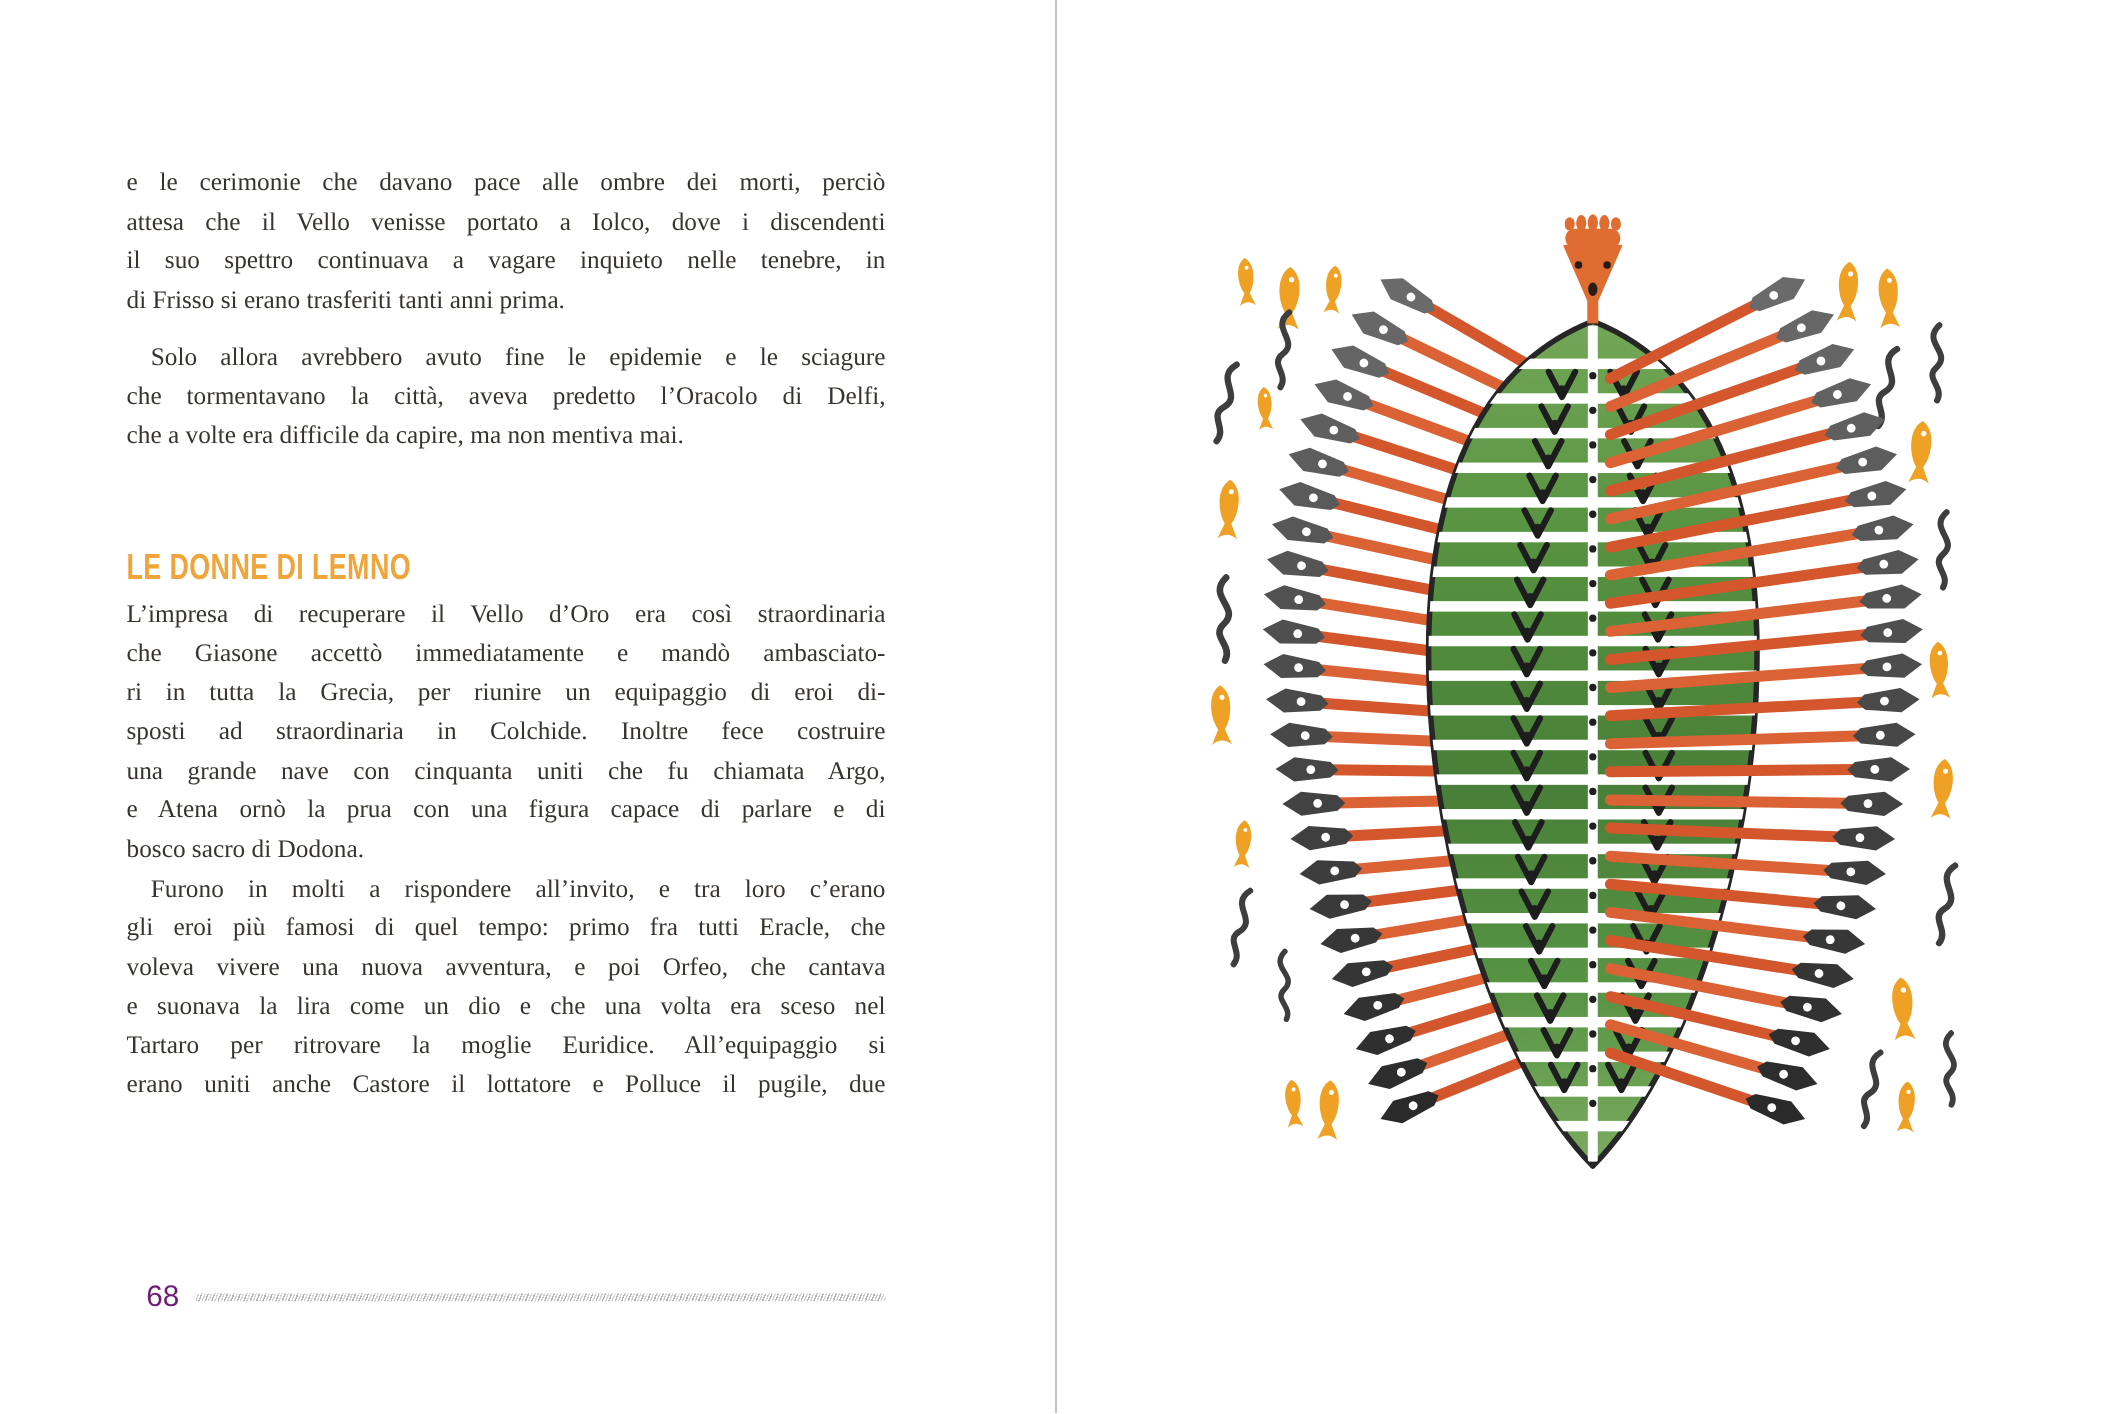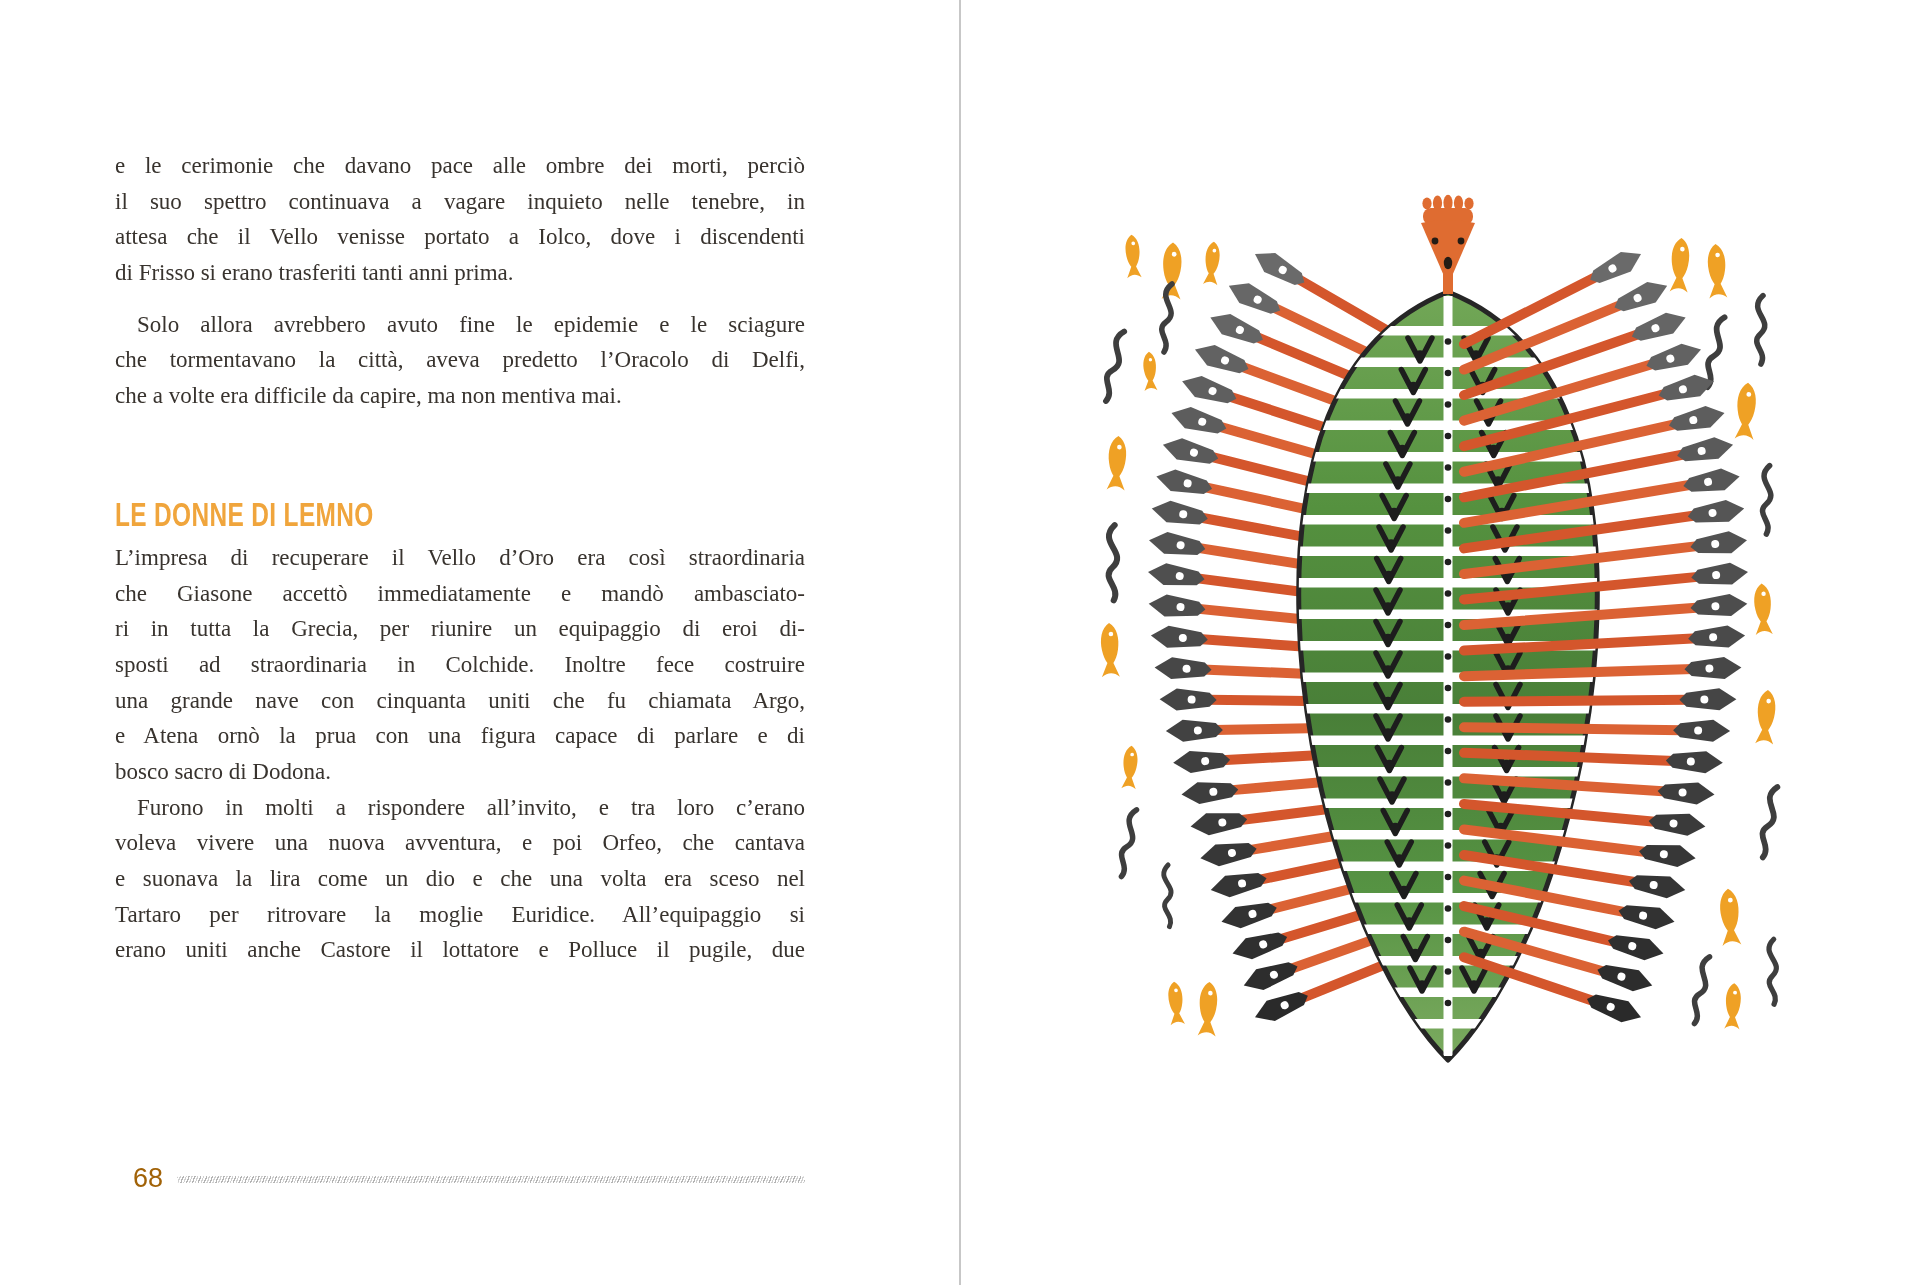--- a/index.html
+++ b/index.html
@@ -606,44 +606,45 @@
         <circle cx="1435" cy="241" r="3.4" fill="#241c15"></circle>
         <circle cx="1461" cy="241" r="3.4" fill="#241c15"></circle>
         <ellipse cx="1448" cy="263" rx="4.2" ry="6.2" fill="#241c15"></ellipse>
         <rect x="1443" y="274" width="10" height="20" fill="#df6c31"></rect>
       </g>
     </svg>
   <div class="gutter"></div>
   <div class="text-col" id="text-col" style="color: rgb(56, 51, 46);">
       <div style="margin-top: 0px;">
         <div class="tl">e le cerimonie che davano pace alle ombre dei morti, perciò</div>
+        <div class="tl">attesa che il Vello venisse portato a Iolco, dove i discendenti</div>
         <div class="tl">il suo spettro continuava a vagare inquieto nelle tenebre, in</div>
-        <div class="tl">attesa che il Vello venisse portato a Iolco, dove i discendenti</div>
         <div class="tl last">di Frisso si erano trasferiti tanti anni prima.</div>
       </div>
       <div style="margin-top: 16px;">
         <div class="tl indent">Solo allora avrebbero avuto fine le epidemie e le sciagure</div>
         <div class="tl">che tormentavano la città, aveva predetto l’Oracolo di Delfi,</div>
         <div class="tl last">che a volte era difficile da capire, ma non mentiva mai.</div>
       </div>
       <div class="heading" style="margin-top: 84px; color: rgb(240, 165, 60);">LE DONNE DI LEMNO</div>
       <div style="margin-top: 8px;">
         <div class="tl">L’impresa di recuperare il Vello d’Oro era così straordinaria</div>
         <div class="tl">che Giasone accettò immediatamente e mandò ambasciato-</div>
         <div class="tl">ri in tutta la Grecia, per riunire un equipaggio di eroi di-</div>
         <div class="tl">sposti ad straordinaria in Colchide. Inoltre fece costruire</div>
         <div class="tl">una grande nave con cinquanta uniti che fu chiamata Argo,</div>
         <div class="tl">e Atena ornò la prua con una figura capace di parlare e di</div>
         <div class="tl last">bosco sacro di Dodona.</div>
       </div>
       <div style="margin-top: 0px;">
         <div class="tl indent">Furono in molti a rispondere all’invito, e tra loro c’erano</div>
+        <div class="tl">gli eroi più famosi di quel tempo: primo fra tutti Eracle, che</div>
         <div class="tl">voleva vivere una nuova avventura, e poi Orfeo, che cantava</div>
         <div class="tl">e suonava la lira come un dio e che una volta era sceso nel</div>
         <div class="tl">Tartaro per ritrovare la moglie Euridice. All’equipaggio si</div>
         <div class="tl">erano uniti anche Castore il lottatore e Polluce il pugile, due</div>
       </div>
     </div>
   <div class="footer">
-    <span class="pagenum" style="color: #a16207;">68</span>
+    <span class="pagenum" style="color: #701a75;">68</span>
     <div class="rope"></div>
   </div>
 </div>
 
 </body></html>

